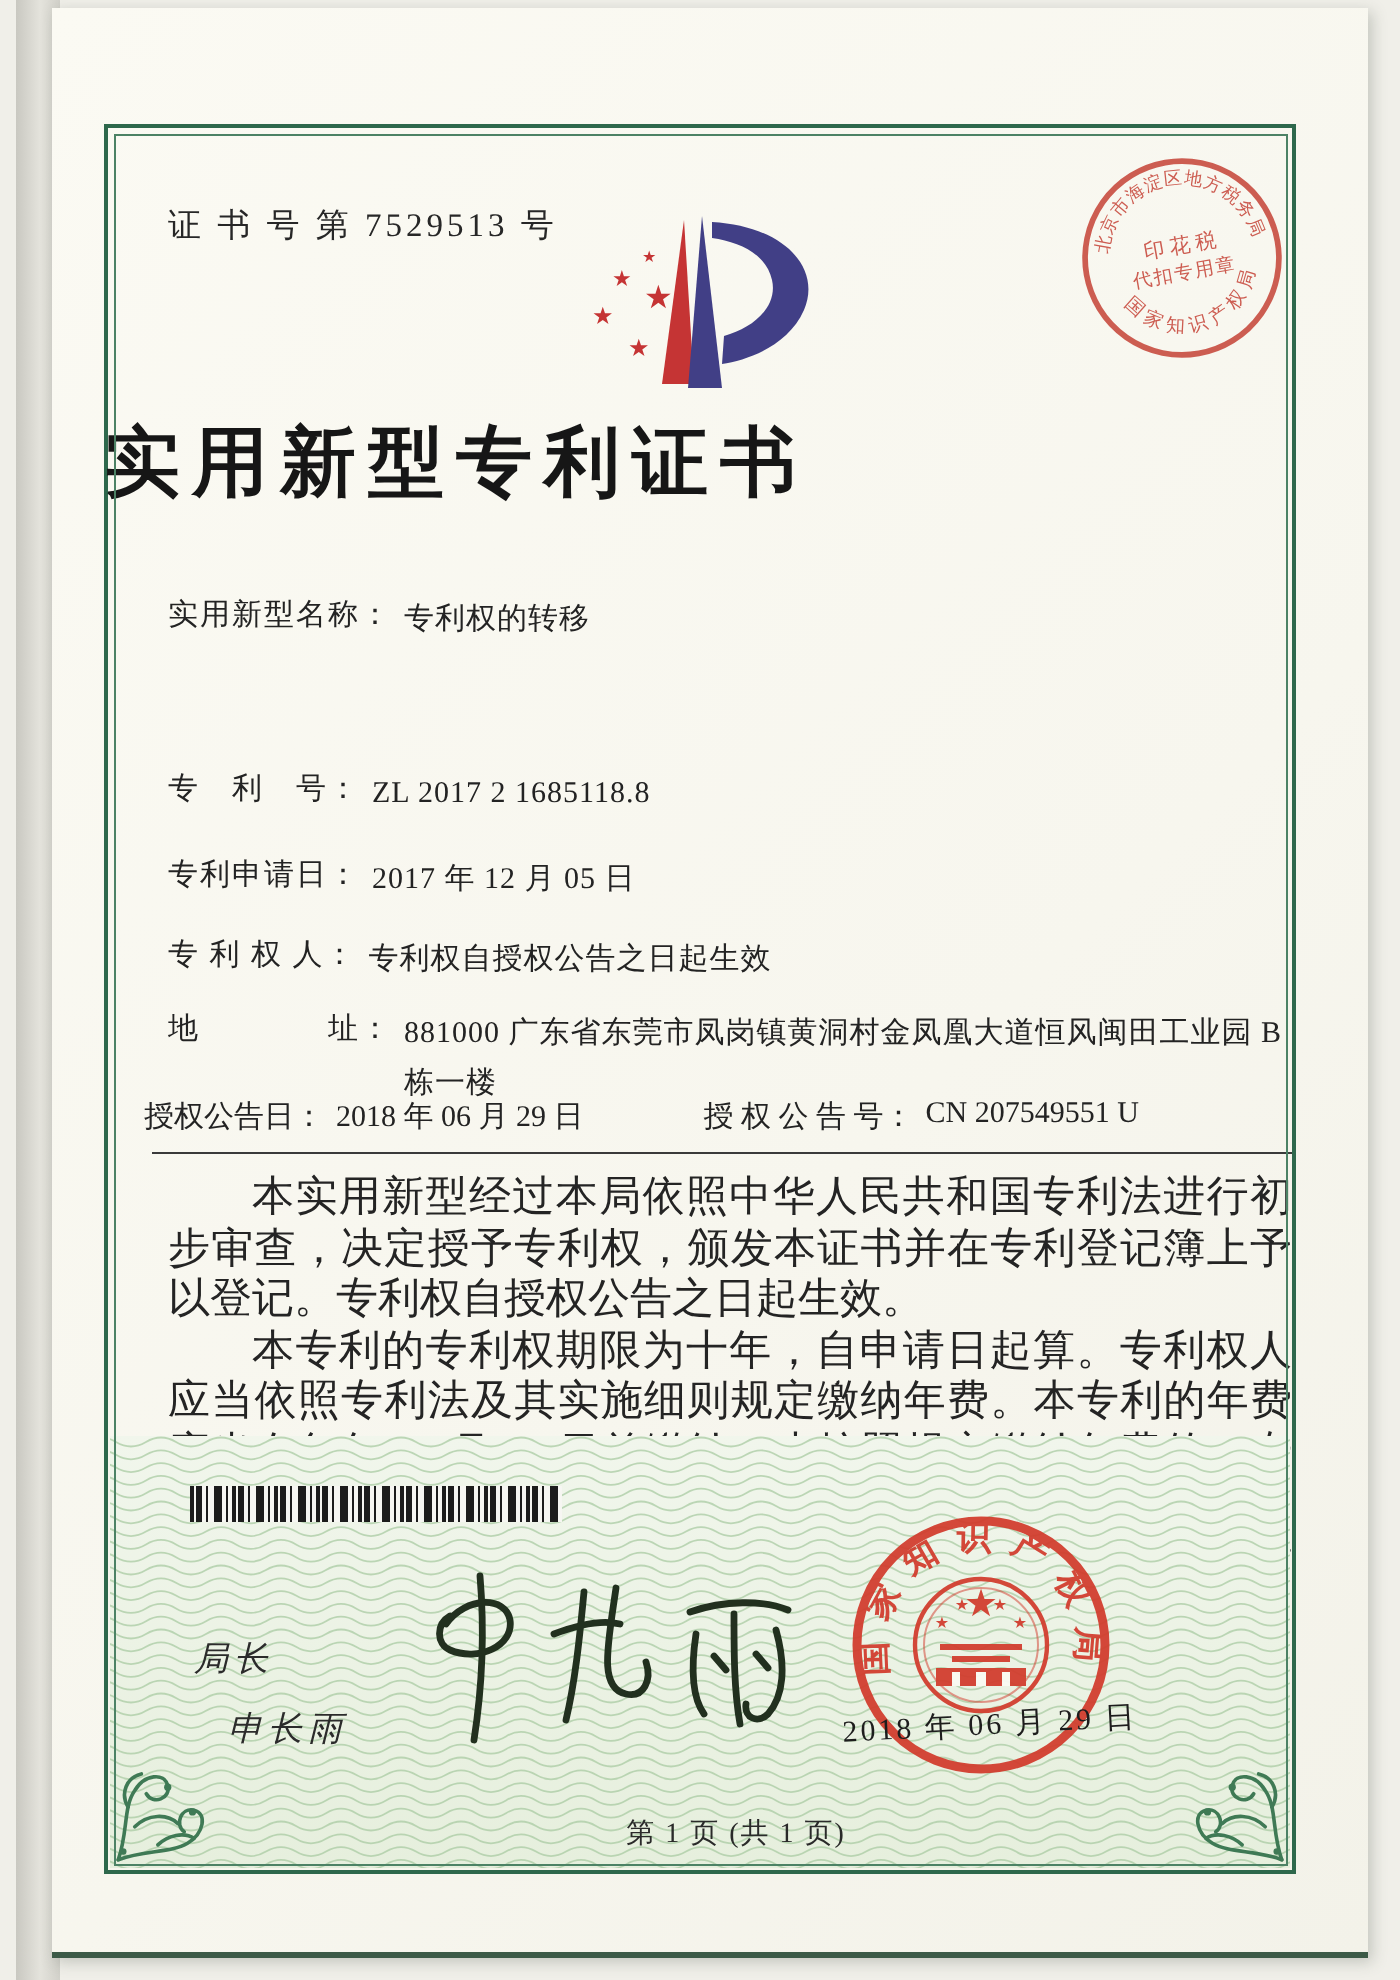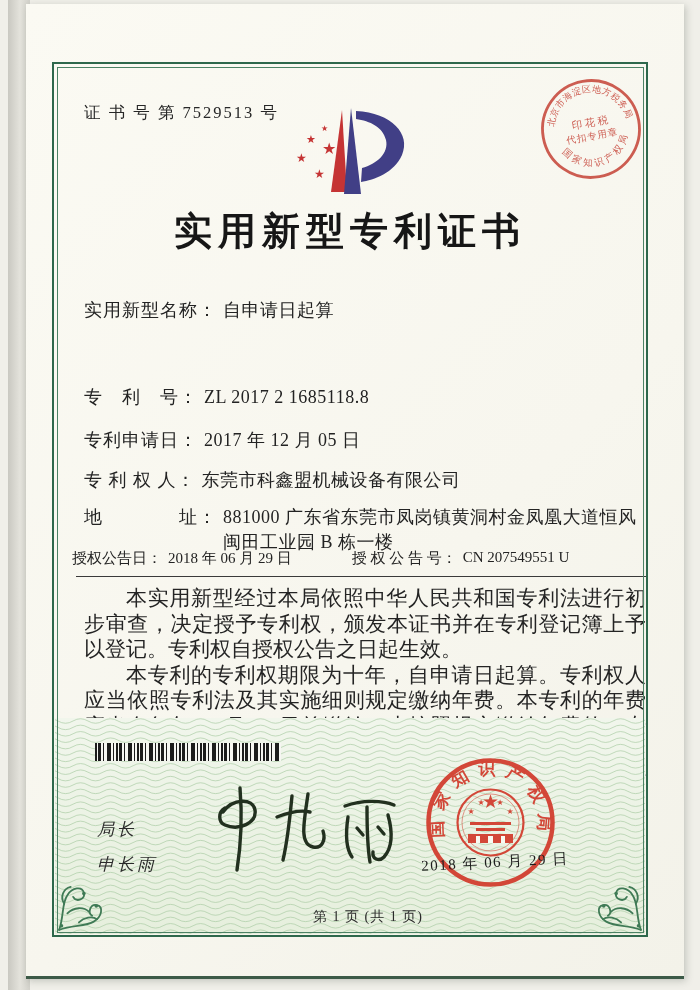--- a/index.html
+++ b/index.html
@@ -27,25 +27,25 @@
     position:absolute;left:32px;top:40px;
     font-size:16.5px;letter-spacing:2px;color:#272727;
   }
   .logo{position:absolute;left:218px;top:36px;width:160px;height:102px;}
   .tax-stamp{
     position:absolute;left:482px;top:10px;width:114px;height:114px;
     transform:rotate(-10deg);opacity:.88;
   }
   .title{
     position:absolute;left:0;right:0;top:144px;margin:0;
-    text-align:center;font-size:38px;font-weight:600;
+    text-align:left;font-size:38px;font-weight:600;
     letter-spacing:6px;color:#161616;
   }
   .field-row{position:absolute;left:32px;display:flex;align-items:flex-start;
-    font-size:18px;color:#232323;}
+    font-size:15px;color:#232323;}
   .field-row .lbl{white-space:pre;letter-spacing:1px;}
   .field-row .val{margin-left:6px;max-width:470px;line-height:25px;letter-spacing:.5px;}
   .grant-row{position:absolute;left:20px;top:487px;width:560px;display:flex;
     font-size:15px;color:#232323;}
   .grant-right{margin-left:60px;display:flex;text-align:center;}
   .sep{position:absolute;left:24px;top:514px;width:570px;height:1px;background:#3a3a3a;}
   .body-text{
     position:absolute;left:32px;top:524px;width:562px;
     font-size:21px;line-height:25.5px;text-align:justify;color:#242424;
   }
@@ -62,21 +62,21 @@
       #1c1c1c 0 2px,#f6f6f2 2px 3px,#1c1c1c 3px 6px,#f6f6f2 6px 8px,
       #1c1c1c 8px 9px,#f6f6f2 9px 12px,#1c1c1c 12px 16px,#f6f6f2 16px 18px,
       #1c1c1c 18px 19px,#f6f6f2 19px 21px);
   }
   .director-title,.director-name{
     position:absolute;left:45px;
     font-family:"Liberation Sans","DejaVu Sans",sans-serif;
     font-size:17px;letter-spacing:3px;color:#2b2b2b;font-style:italic;
   }
   .director-title{top:756px;}
-  .director-name{top:791px;}
+  .director-name{top:791px;margin-left:17px;}
   .signature{position:absolute;left:143px;top:720px;width:210px;height:98px;}
   .sipo-seal{position:absolute;left:366px;top:688px;width:145px;height:145px;opacity:.93;}
   .seal-date{
     position:absolute;left:358px;top:791px;width:170px;text-align:center;
     font-size:15px;letter-spacing:1.5px;color:#1d1d1d;transform:rotate(-3deg);
   }
   .page-footer{
     position:absolute;left:0;right:0;top:846px;text-align:center;
     font-size:14px;letter-spacing:1px;color:#2a2a2a;margin-left:36px;
   }
@@ -121,33 +121,33 @@
           <textPath href="#taxBot" startOffset="6">国家知识产权局</textPath>
         </text>
         <text x="60" y="57" text-anchor="middle" class="stamp-red" font-size="11">印 花 税</text>
         <text x="60" y="71" text-anchor="middle" class="stamp-red" font-size="10" letter-spacing="1">代扣专用章</text>
       </svg>
 
       <h1 class="title">实用新型专利证书</h1>
 
       <div class="field-row" style="top:236px">
         <span class="lbl">实用新型名称：</span>
-        <span class="val">自申请日起算</span>
+        <span class="val">专利权的转移</span>
       </div>
       <div class="field-row" style="top:323px">
         <span class="lbl">专　利　号：</span>
         <span class="val">ZL 2017 2 1685118.8</span>
       </div>
       <div class="field-row" style="top:366px">
         <span class="lbl">专利申请日：</span>
         <span class="val">2017 年 12 月 05 日</span>
       </div>
       <div class="field-row" style="top:406px">
         <span class="lbl">专 利 权 人：</span>
-        <span class="val">东莞市科鑫盟机械设备有限公司</span>
+        <span class="val">专利权自授权公告之日起生效</span>
       </div>
       <div class="field-row" style="top:443px">
         <span class="lbl">地　　　　址：</span>
         <span class="val">881000 广东省东莞市凤岗镇黄洞村金凤凰大道恒风闽田工业园 B 栋一楼</span>
       </div>
 
       <div class="grant-row">
         <span class="lbl">授权公告日：</span>
         <span class="val" style="margin-left:6px">2018 年 06 月 29 日</span>
         <span class="grant-right">

